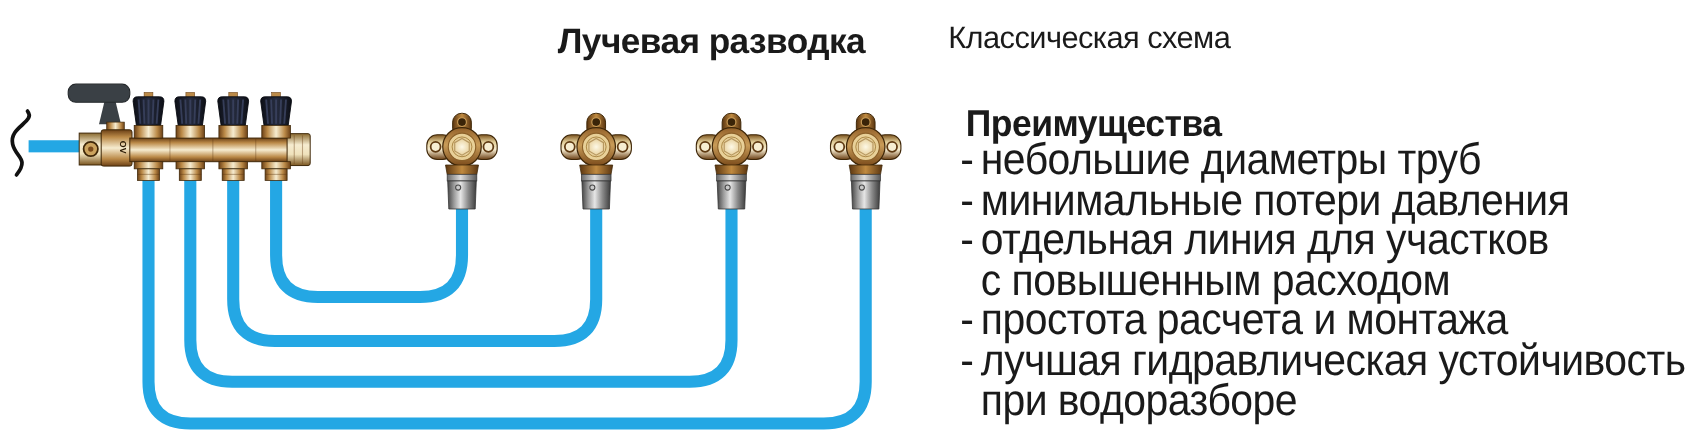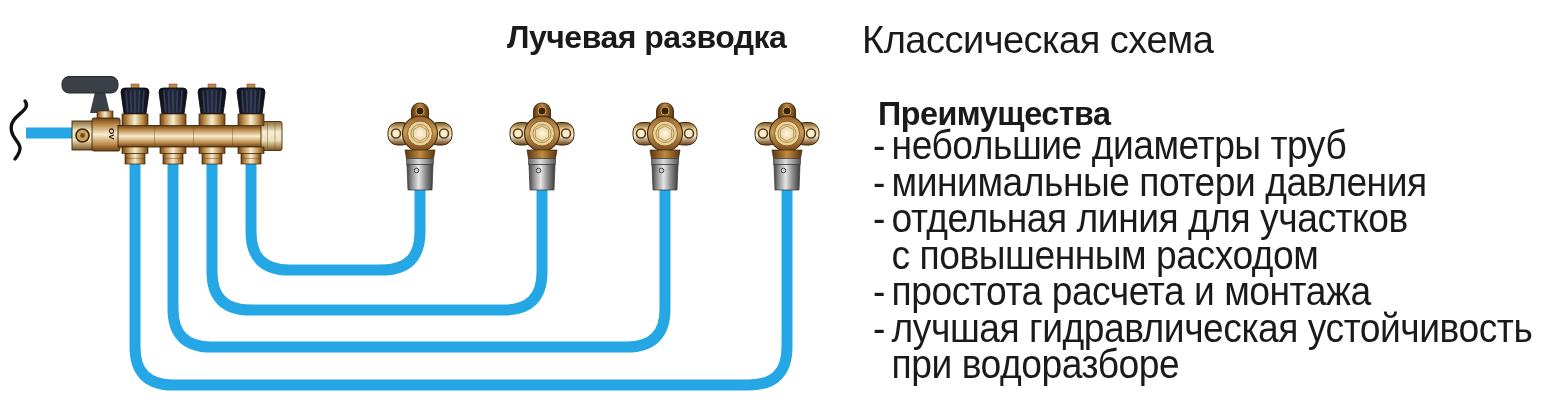--- a/index.html
+++ b/index.html
@@ -5,21 +5,21 @@
   html,body{margin:0;padding:0;background:#ffffff;}
   .stage{
     position:relative;width:1550px;height:400px;background:#ffffff;overflow:hidden;
     font-family:"Liberation Sans","DejaVu Sans",sans-serif;color:#1a1a1a;
   }
   .title{
     position:absolute;left:507px;top:20px;font-size:32px;font-weight:700;
     letter-spacing:-0.5px;white-space:nowrap;line-height:1.1;
   }
   .subtitle{
-    position:absolute;left:862px;top:20px;font-size:38px;font-weight:400;
+    position:absolute;left:862px;top:20px;font-size:28px;font-weight:400;
     letter-spacing:-0.5px;white-space:nowrap;line-height:1.1;
   }
   .adv-heading{
     position:absolute;left:878px;top:95px;font-size:34px;font-weight:700;
     letter-spacing:-0.5px;white-space:nowrap;line-height:1.1;
     transform:scaleX(0.95);transform-origin:left top;
   }
   .adv-list{
     position:absolute;left:873px;top:127px;
     transform:scaleX(0.93);transform-origin:left top;

